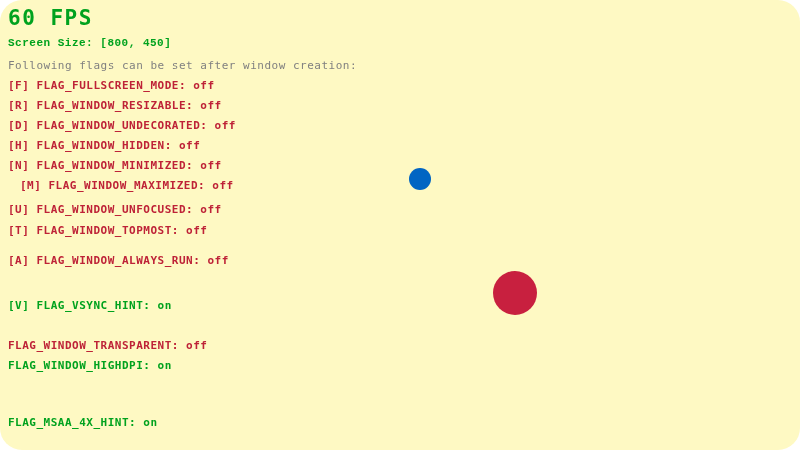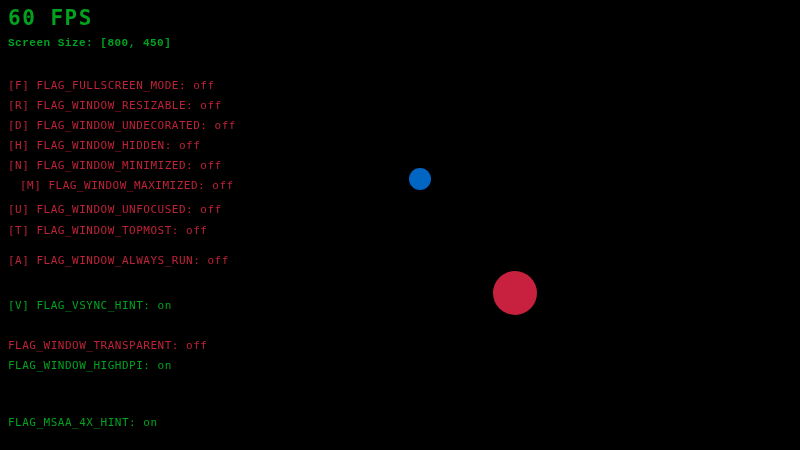--- a/index.html
+++ b/index.html
@@ -45,21 +45,21 @@
     line-height: 13px;
     color: #808080;
     font-weight: normal;
   }
   #after-creation-header { top: 59px; }
   #before-creation-header { top: 299px; }
   .flag-line {
     left: 8px;
     font-size: 11px;
     line-height: 13px;
-    font-weight: normal;
+    font-weight: bold;
   }
   .flag-on  { color: #00a21e; margin-top: 40px; }
   .flag-off { color: #be2237; }
   .circle {
     position: absolute;
     border-radius: 50%;
   }
   #blue-ball {
     left: 409px;
     top: 168px;
@@ -71,26 +71,27 @@
     left: 493px;
     top: 271px;
     width: 44px;
     height: 44px;
     background: #c8203f;
   }
 </style>
 </head>
 <body>
 
-<div id="app" style="background: #000000;">
+<div id="app" style="background: #fef9c3; border-radius: 22px;">
 
   <div class="txt" id="fps-counter" style="color: rgb(0, 162, 30);">60 FPS</div>
 
   <div class="txt" id="screen-size-label" style="color: rgb(0, 162, 30);">Screen Size: [800, 450]</div>
 
+  <div class="txt section-header" id="after-creation-header">Following flags can be set after window creation:</div>
 
   <div id="after-creation-flag-list">
       <div class="txt flag-line flag-off" style="top: 79px;">[F] FLAG_FULLSCREEN_MODE: off</div>
       <div class="txt flag-line flag-off" style="top: 99px;">[R] FLAG_WINDOW_RESIZABLE: off</div>
       <div class="txt flag-line flag-off" style="top: 119px;">[D] FLAG_WINDOW_UNDECORATED: off</div>
       <div class="txt flag-line flag-off" style="top: 139px;">[H] FLAG_WINDOW_HIDDEN: off</div>
       <div class="txt flag-line flag-off" style="top: 159px;">[N] FLAG_WINDOW_MINIMIZED: off</div>
       <div class="txt flag-line flag-off" style="top: 179px; margin-left: 12px;">[M] FLAG_WINDOW_MAXIMIZED: off</div>
       <div class="txt flag-line flag-off" style="top: 203px;">[U] FLAG_WINDOW_UNFOCUSED: off</div>
       <div class="txt flag-line flag-off" style="top: 224px;">[T] FLAG_WINDOW_TOPMOST: off</div>

